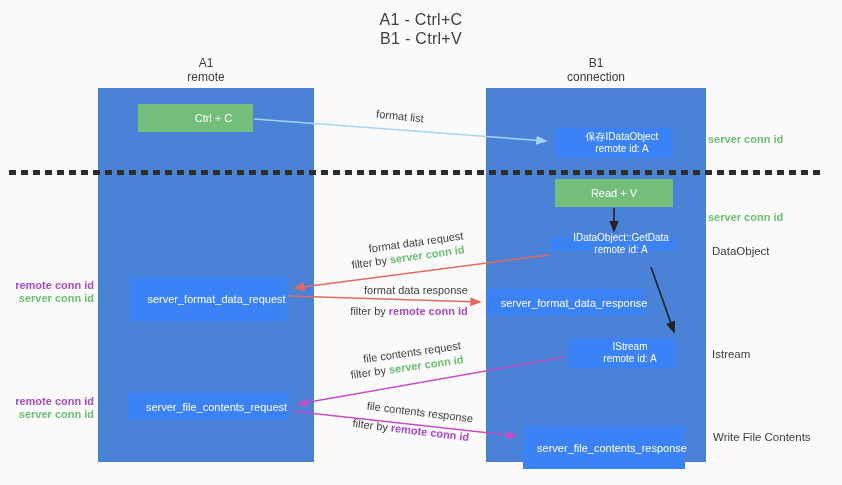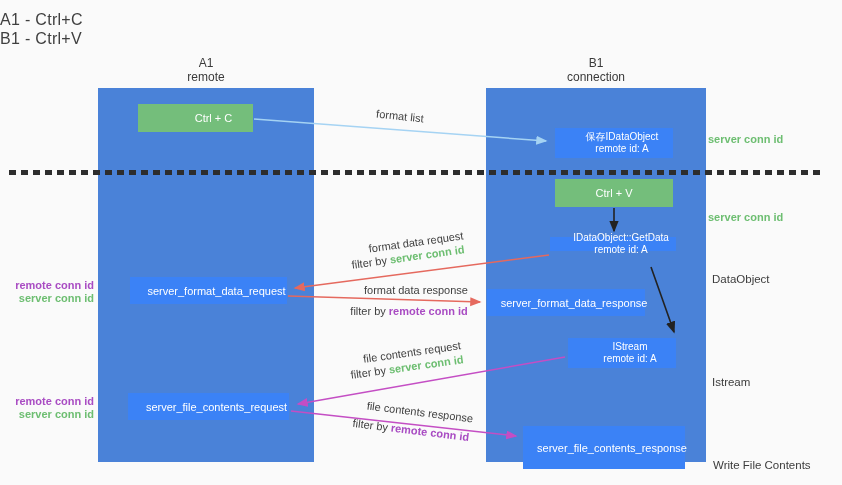--- a/index.html
+++ b/index.html
@@ -1,38 +1,38 @@
 <!DOCTYPE html>
 <html><head>
 <meta charset="utf-8">
 <style>
   * { margin:0; padding:0; box-sizing:border-box; }
   body { font-family:"Liberation Sans","DejaVu Sans",sans-serif; background:#e8e8e8; }
   .canvas {
     position:relative; width:842px; height:485px; background:#FAFAFA;
     overflow:hidden; font-family:"Liberation Sans","DejaVu Sans",sans-serif;
   }
-  .title { position:absolute; top:10px; left:0; width:842px; text-align:left;
+  .title { position:absolute; top:10px; left:0; width:842px; text-align:center;
            font-size:16px; color:#3f3f3f; line-height:19px; letter-spacing:.3px; }
   .lane-header { position:absolute; text-align:center; font-size:12px; color:#3a3a3a; line-height:14px; }
   .lane { position:absolute; top:88px; height:374px; background:#4A82D8; }
   .lane-left  { left:98px;  width:216px; }
   .lane-right { left:486px; width:220px; }
   .dotted-sep { position:absolute; top:170px; left:9px; width:815px; height:5px;
     background:repeating-linear-gradient(to right, #2d2d2d 0 7px, transparent 7px 12px); }
   .node { position:absolute; display:flex; flex-direction:column; align-items:center;
           justify-content:center; color:#fff; text-align:center; }
   .node-green  { background:#74BE7B; }
   .node-orange { background:#3b82f6;padding-left:16px; }
   .one-line { font-size:11px; }
   .two-line { font-size:10px; line-height:12.5px; }
   .side-label { position:absolute; font-size:11px; white-space:nowrap; }
   .lbl-green  { color:#6DBE71; font-weight:bold; }
   .lbl-purple { color:#A94CC3; font-weight:bold; }
-  .lbl-dark   { color:#3c3c3c; font-size:11.5px; font-weight:normal;margin-top:28px; }
+  .lbl-dark   { color:#3c3c3c; font-size:11.5px; font-weight:normal; }
   .left-block { position:absolute; left:0; width:94px; text-align:right; line-height:13px; }
   .edge-label { position:absolute; font-size:11px; color:#3f3f3f; white-space:nowrap;
                 transform-origin:center; }
   .arrows { position:absolute; top:0; left:0; pointer-events:none; }
 </style>
 </head>
 <body>
 
 <div class="canvas">
 
@@ -82,29 +82,29 @@
   <div class="node node-green one-line" style="left:138px; top:104px; width:115px; height:28px;padding-left:36px;">
     <span>Ctrl + C</span>
   </div>
 
   <div class="node node-orange two-line" style="left:555px; top:128px; width:118px; height:30px;">
     <span>保存IDataObject</span>
     <span>remote id: A</span>
   </div>
 
   <div class="node node-green one-line" style="left:555px; top:179px; width:118px; height:28px;">
-    <span>Ctrl + V</span>
+    <span>Read + V</span>
   </div>
 
   <div class="node node-orange two-line" style="left:550px; top:237px; width:126px; height:14px;">
     <span>IDataObject::GetData</span>
     <span>remote id: A</span>
   </div>
 
-  <div class="node node-orange one-line" style="left:130px; top:277px; width:157px; height:27px;">
+  <div class="node node-orange one-line" style="left:130px; top:277px; width:157px; height:44px;">
     <span>server_format_data_request</span>
   </div>
 
   <div class="node node-orange one-line" style="left:487px; top:289px; width:158px; height:27px;">
     <span>server_format_data_response</span>
   </div>
 
   <div class="node node-orange two-line" style="left:568px; top:338px; width:108px; height:30px;">
     <span>IStream</span>
     <span>remote id: A</span>

